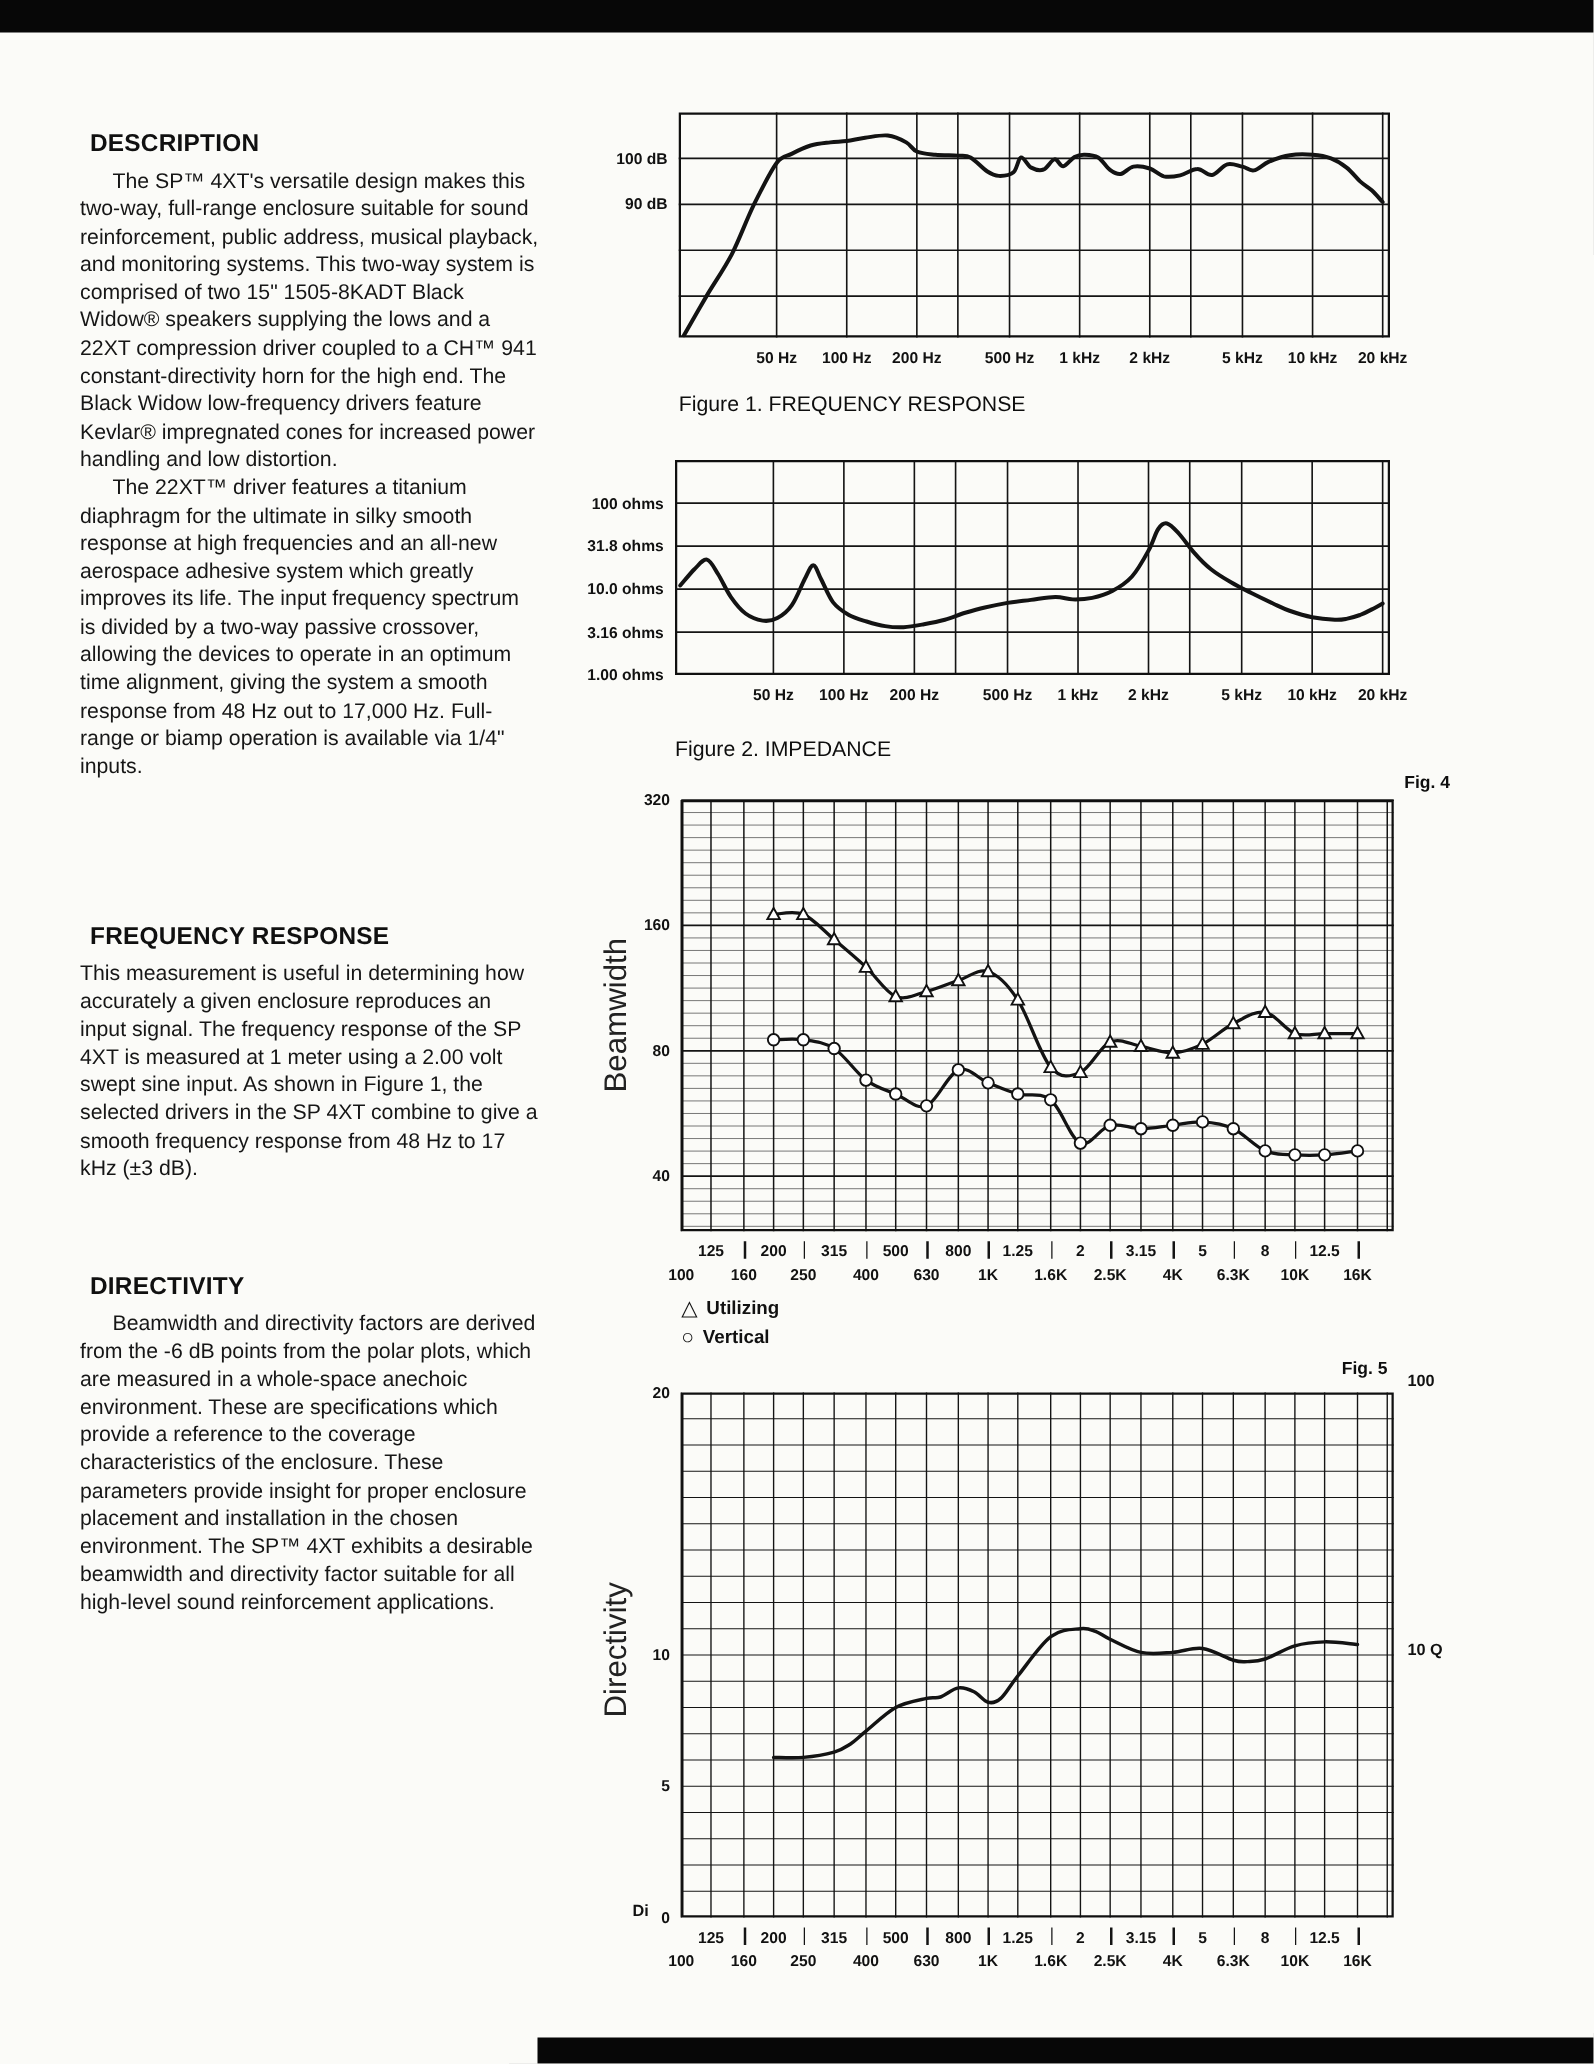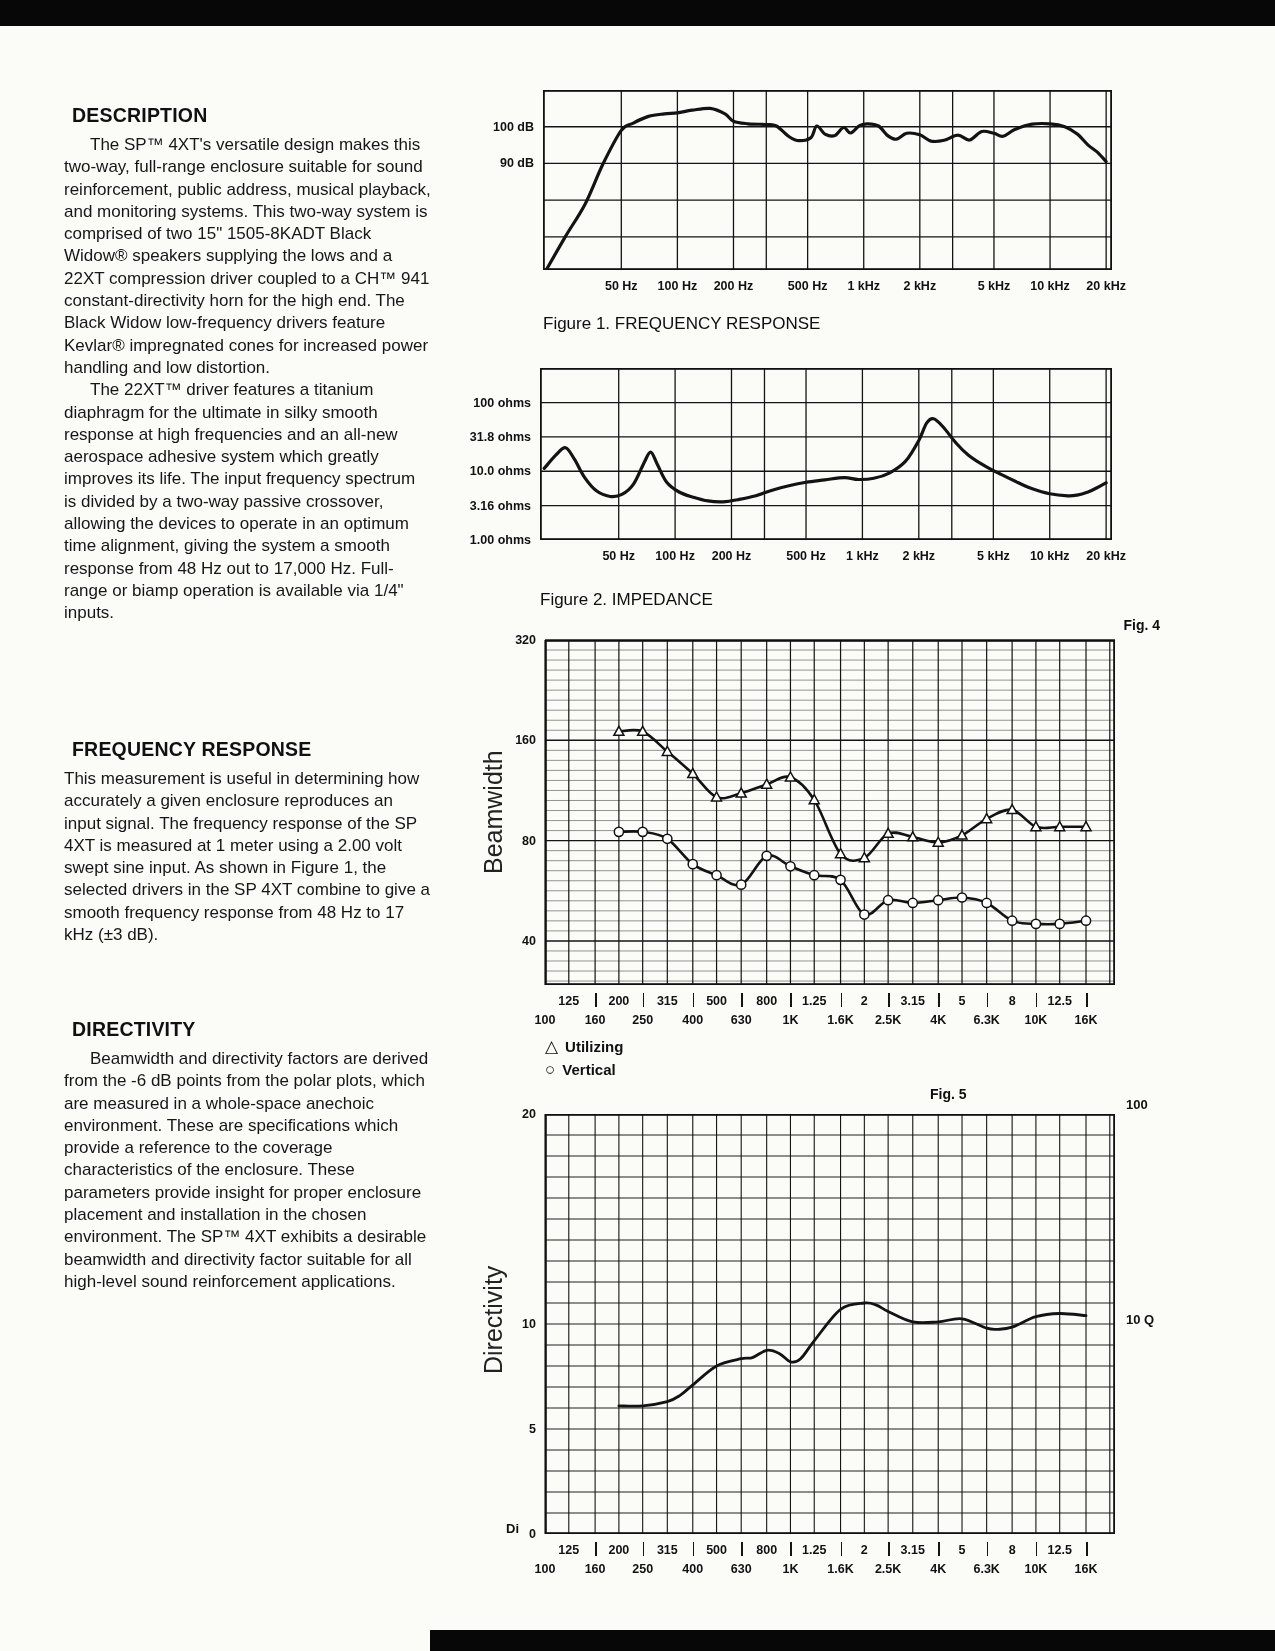--- a/index.html
+++ b/index.html
@@ -274,21 +274,21 @@
     <div class="row">
       <span class="glyph">△</span>
       <span>Utilizing</span>
     </div>
     <div class="row">
       <span class="glyph">○</span>
       <span>Vertical</span>
     </div>
   </div>
 
-  <div class="figtag" style="left:930px;top:1086px;width:180px;">Fig. 5</div>
+  <div class="figtag" style="left:930px;top:1086px;width:180px;text-align:right">Fig. 5</div>
   <div class="sidelab" style="left:1126px;top:1097px">100</div>
   <div class="sidelab" style="left:1126px;top:1312px">10 Q</div>
   <div class="sidelab" style="left:506px;top:1521px">Di</div>
   <div class="rotlab" style="left:476px;top:1110px;width:34px;height:420px">Directivity</div>
   <div class="chartwrap" style="left:545px;top:1114px;width:570px;height:420px">
     <svg width="570" height="420" viewBox="0 0 570 420">
         <line x1="0" y1="399" x2="570" y2="399" stroke="#141414" stroke-width="0.95"></line>
         <line x1="0" y1="378" x2="570" y2="378" stroke="#141414" stroke-width="0.95"></line>
         <line x1="0" y1="357" x2="570" y2="357" stroke="#141414" stroke-width="0.95"></line>
         <line x1="0" y1="336" x2="570" y2="336" stroke="#141414" stroke-width="0.95"></line>

